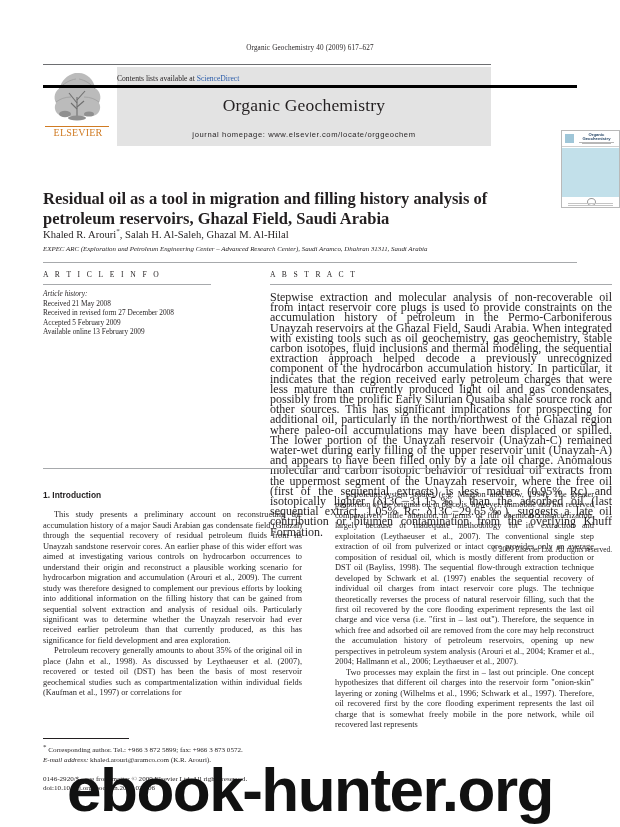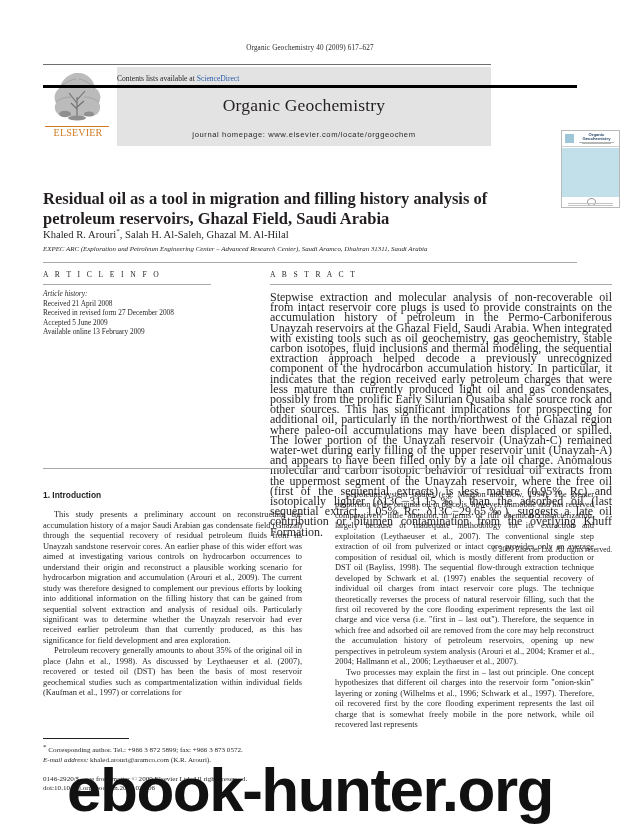--- a/index.html
+++ b/index.html
@@ -479,23 +479,23 @@
   </div>
   <div class="affiliation">EXPEC ARC (Exploration and Petroleum Engineering Center – Advanced Research Center), Saudi Aramco, Dhahran 31311, Saudi Arabia</div>
 
   <div class="band-rule-top"></div>
 
   <div class="info-col">
     <div class="band-head">A R T I C L E   I N F O</div>
     <div class="band-head-rule"></div>
     <div class="info-body">
       <div class="ital">Article history:</div>
-      <div>Received 21 April 2008</div>
+      <div>Received 21 May 2008</div>
       <div>Received in revised form 27 December 2008</div>
-      <div>Accepted 5 June 2009</div>
+      <div>Accepted 5 February 2009</div>
       <div>Available online 13 February 2009</div>
     </div>
   </div>
 
   <div class="abs-col">
     <div class="band-head">A B S T R A C T</div>
     <div class="band-head-rule"></div>
     <div class="abs-body">Stepwise extraction and molecular analysis of non-recoverable oil from intact reservoir core plugs is used to provide constraints on the accumulation history of petroleum in the Permo-Carboniferous Unayzah reservoirs at the Ghazal Field, Saudi Arabia. When integrated with existing tools such as oil geochemistry, gas geochemistry, stable carbon isotopes, fluid inclusions and thermal modeling, the sequential extraction approach helped decode a previously unrecognized component of the hydrocarbon accumulation history. In particular, it indicates that the region received early petroleum charges that were less mature than currently produced light oil and gas condensates, possibly from the prolific Early Silurian Qusaiba shale source rock and other sources. This has significant implications for prospecting for additional oil, particularly in the north/northwest of the Ghazal region where paleo-oil accumulations may have been displaced or spilled. The lower portion of the Unayzah reservoir (Unayzah-C) remained water-wet during early filling of the upper reservoir unit (Unayzah-A) and appears to have been filled only by a late oil charge. Anomalous molecular and carbon isotopic behavior of residual oil extracts from the uppermost segment of the Unayzah reservoir, where the free oil (first of the sequential extracts) is less mature (0.95% Rc) and isotopically lighter (δ13C−31.15‰) than the adsorbed oil (last sequential extract, 1.05% Rc; δ13C−29.65‰), suggests a late oil contribution or bitumen contamination from the overlying Khuff Formation.</div>
     <div class="abs-copyright">© 2009 Elsevier Ltd. All rights reserved.</div>
   </div>

